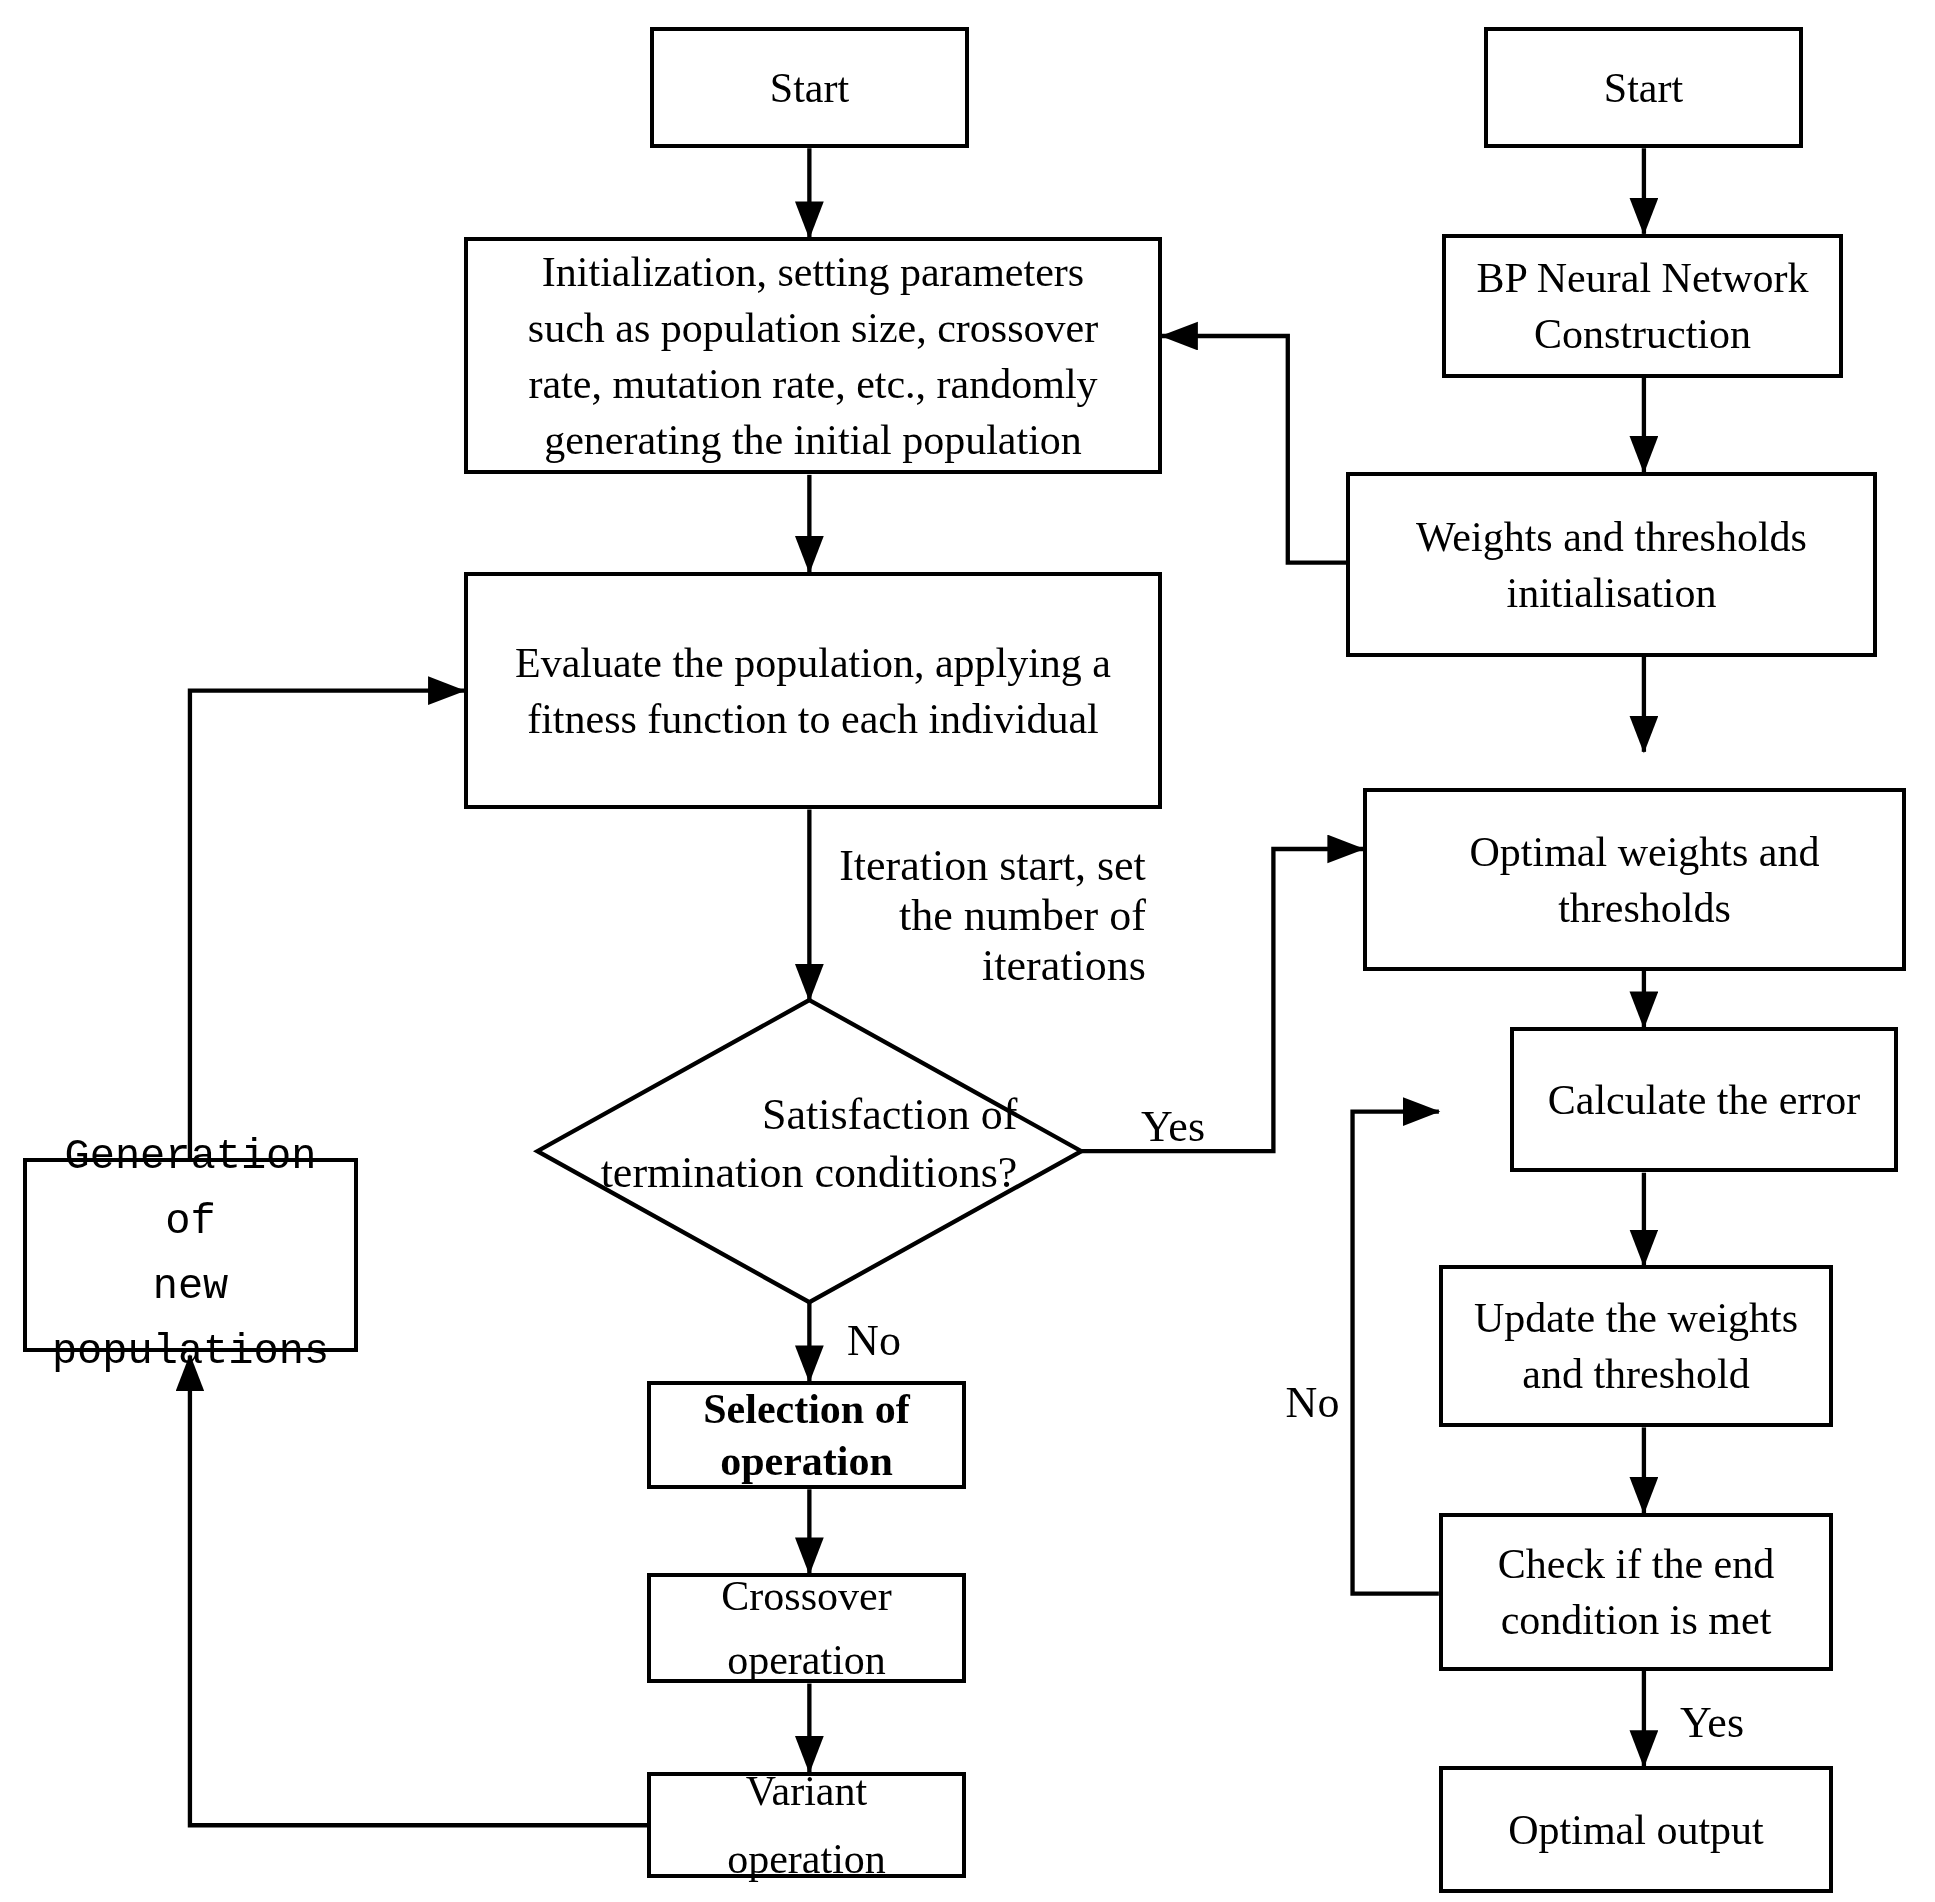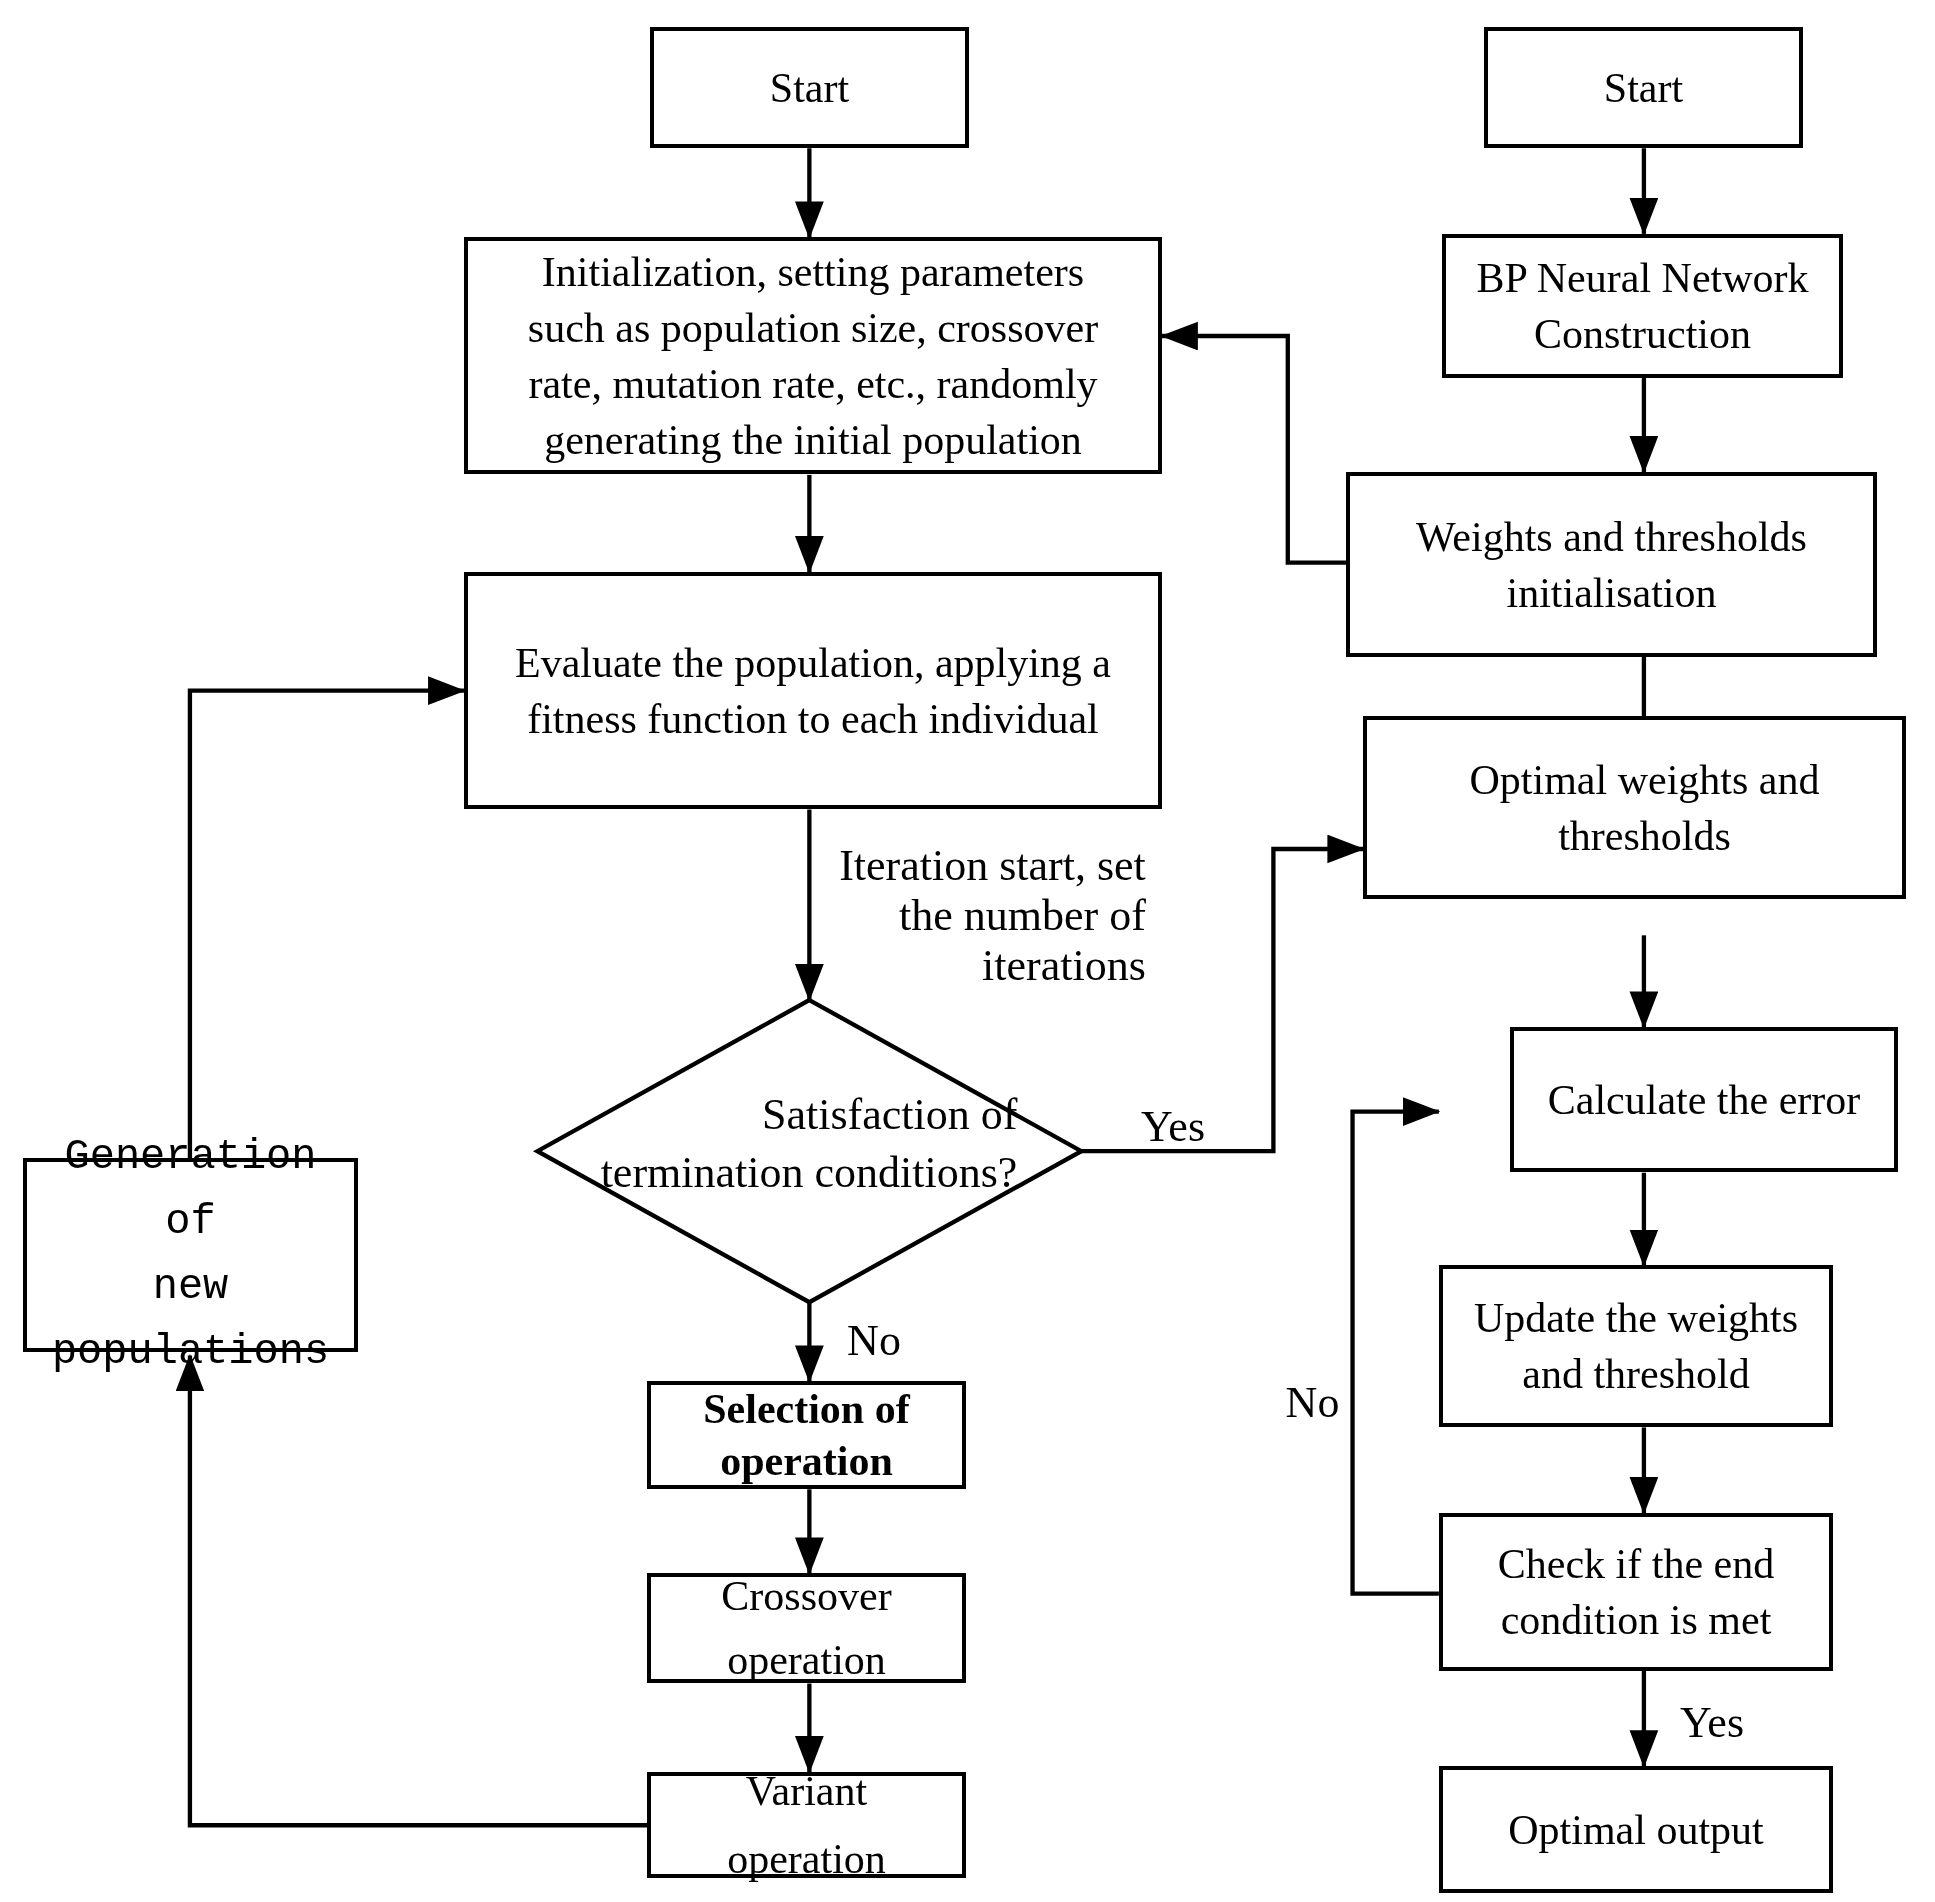--- a/index.html
+++ b/index.html
@@ -54,21 +54,21 @@
   .no-left        { left: 827px; top: 1316px; width: 94px; height: 50px; }
   .selection-box  { left: 647px;  top: 1381px; width: 319px; height: 108px; font-weight: bold; }
   .crossover-box  { left: 647px;  top: 1573px; width: 319px; height: 110px; }
   .variant-box    { left: 647px;  top: 1772px; width: 319px; height: 106px; }
   .generation-box { left: 23px;   top: 1158px; width: 335px; height: 194px; font-family: Liberation Mono, monospace; }
   .yes-left       { left: 1126px; top: 1102px; width: 94px; height: 50px; }
   
   .start-right    { left: 1484px; top: 27px;   width: 319px; height: 121px; }
   .bp-box         { left: 1442px; top: 234px;  width: 401px; height: 144px; }
   .weights-box    { left: 1346px; top: 472px;  width: 531px; height: 185px; }
-  .optimalw-box   { left: 1363px; top: 716px; width: 543px; height: 183px; padding-left: 20px; }
+  .optimalw-box   { left: 1363px; top: 788px; width: 543px; height: 183px; padding-left: 20px; }
   .calc-box       { left: 1510px; top: 1027px; width: 388px; height: 145px; }
   .update-box     { left: 1439px; top: 1265px; width: 394px; height: 162px; }
   .check-box      { left: 1439px; top: 1513px; width: 394px; height: 158px; }
   .output-box     { left: 1439px; top: 1766px; width: 394px; height: 127px; }
   .no-right       { left: 1273px; top: 1378px; width: 79px; height: 50px; }
   .yes-right      { left: 1665px; top: 1698px; width: 94px; height: 50px; }
 </style>
 </head>
 <body>
 

